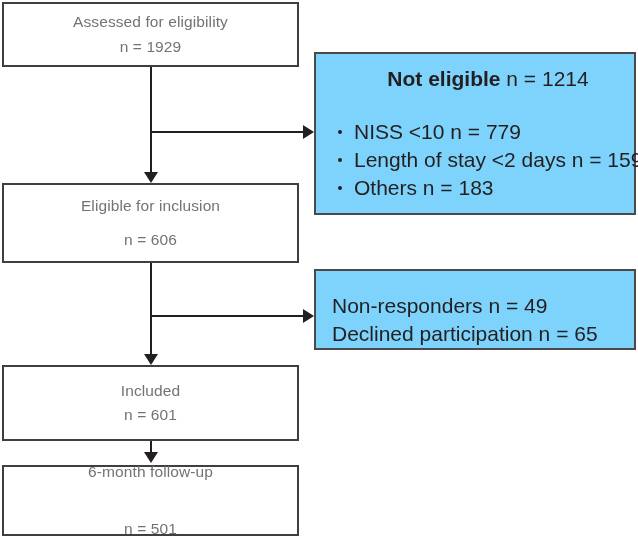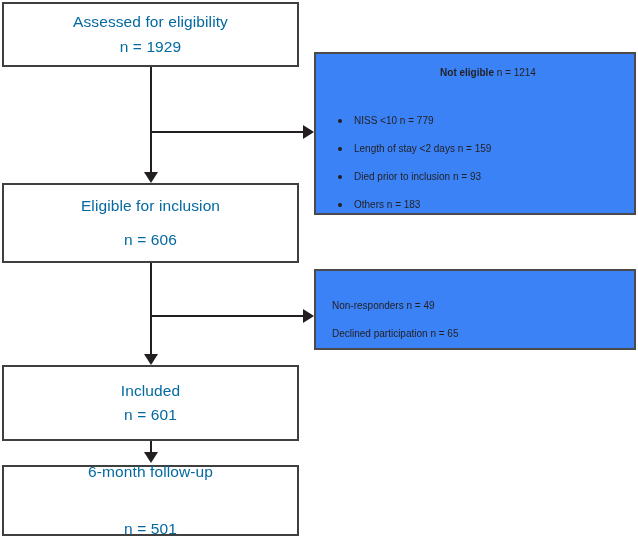--- a/index.html
+++ b/index.html
@@ -18,42 +18,42 @@
     background: #ffffff;
     overflow: hidden;
   }
 
   
   .node {
     position: absolute;
     box-sizing: border-box;
     border: 2px solid #3f3f3f;
     background: #ffffff;
-    color: #0369a1;
+    color: #737373;
     display: flex;
     flex-direction: column;
     align-items: center;
     justify-content: center;
     text-align: center;
     font-size: 15.5px;
     line-height: 1.55;
     letter-spacing: 0.1px;
     z-index: 3;
   }
   .node .line1 { white-space: nowrap; }
   .node .line2 { white-space: nowrap; }
 
   
   .excl {
     position: absolute;
     box-sizing: border-box;
     border: 2px solid #4a4a4a;
-    background: #3b82f6;
+    background: #7dd3fc;
     color: #231f20;
-    font-size: 10px;
+    font-size: 21px;
     line-height: 1.0;
     z-index: 3;
   }
   .excl-head {
     text-align: center;
     font-weight: 700;
     white-space: nowrap;
     padding-left: 26px;
   }
   .excl-head .tail { font-weight: 400; }
@@ -155,23 +155,20 @@
       <span>Not eligible</span><span class="tail"> n = 1214</span>
     </div>
     <ul class="excl-list" style="margin-top:29px;">
       <li style="height:28px; line-height:28px;">
         <span>NISS &lt;10 n = 779</span>
       </li>
       <li style="height:28px; line-height:28px;">
         <span>Length of stay &lt;2 days n = 159</span>
       </li>
       <li style="height:28px; line-height:28px;">
-        <span>Died prior  to inclusion n = 93</span>
-      </li>
-      <li style="height:28px; line-height:28px;">
         <span>Others n = 183</span>
       </li>
     </ul>
   </div>
 
   <div class="excl" style="left:314px; top:269px; width:322px; height:81px; display:flex; flex-direction:column; justify-content:center;">
     <div class="excl-plain" style="height:28px; line-height:28px;margin-top:20px;">
       <span>Non-responders n = 49</span>
     </div>
     <div class="excl-plain" style="height:28px; line-height:28px;">

